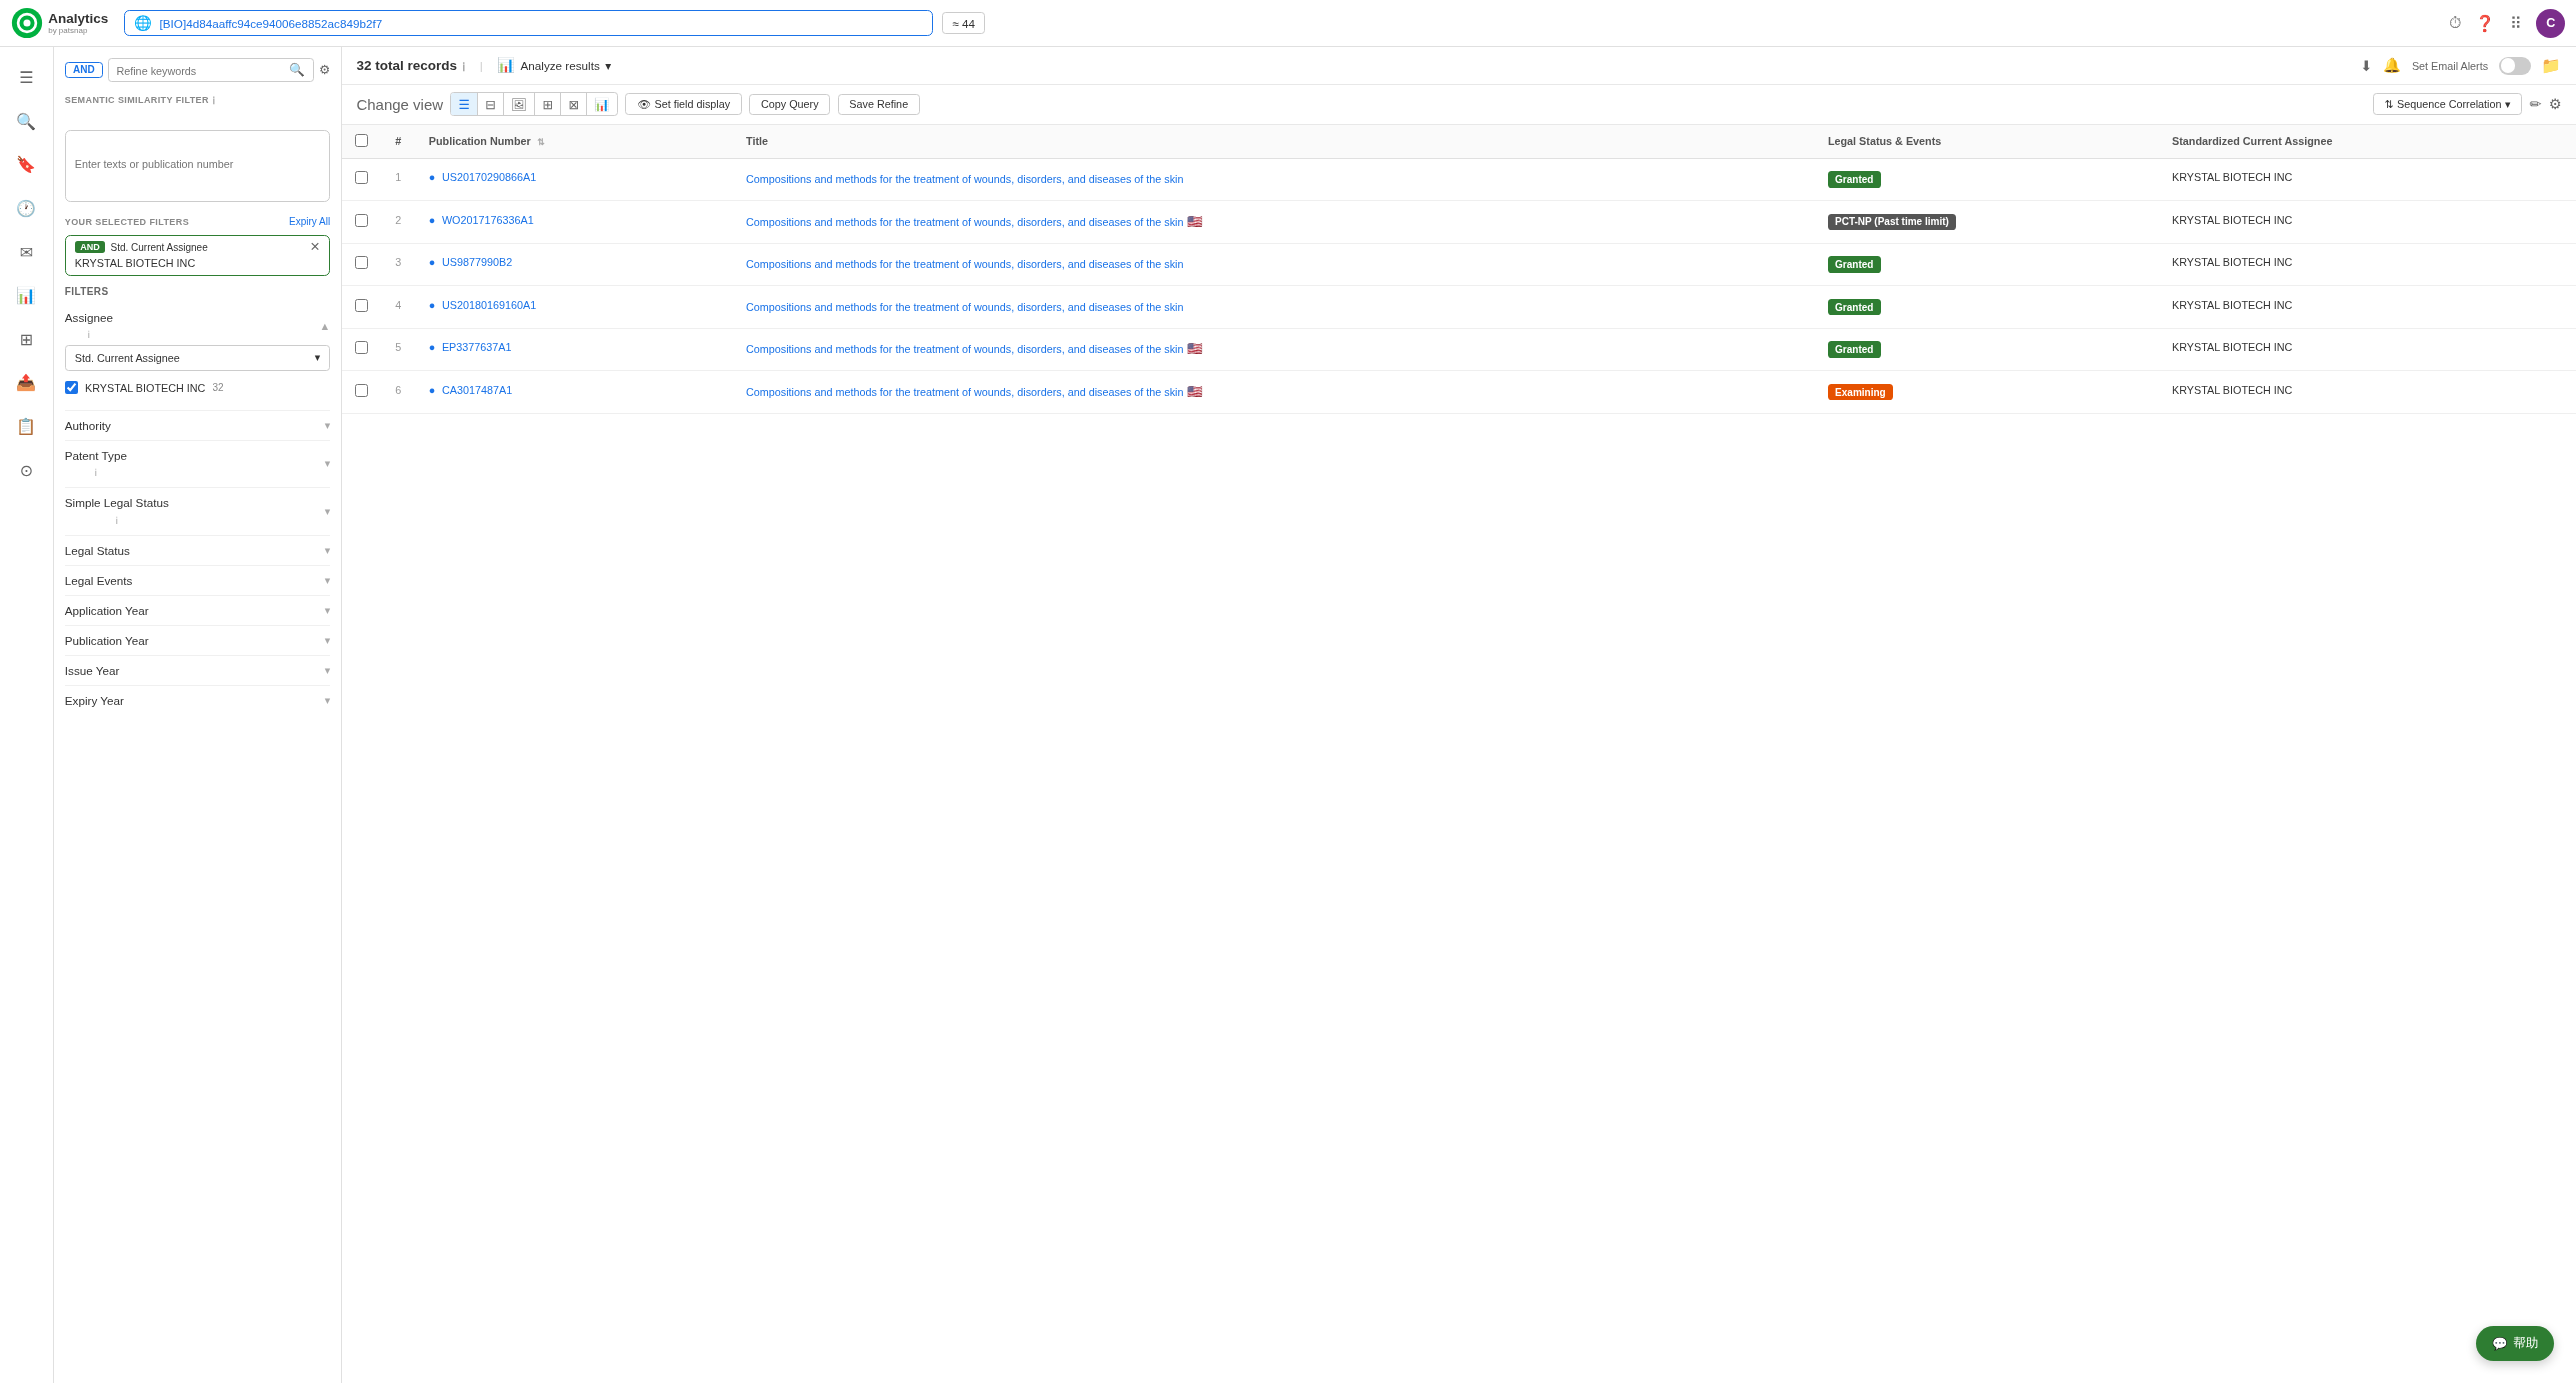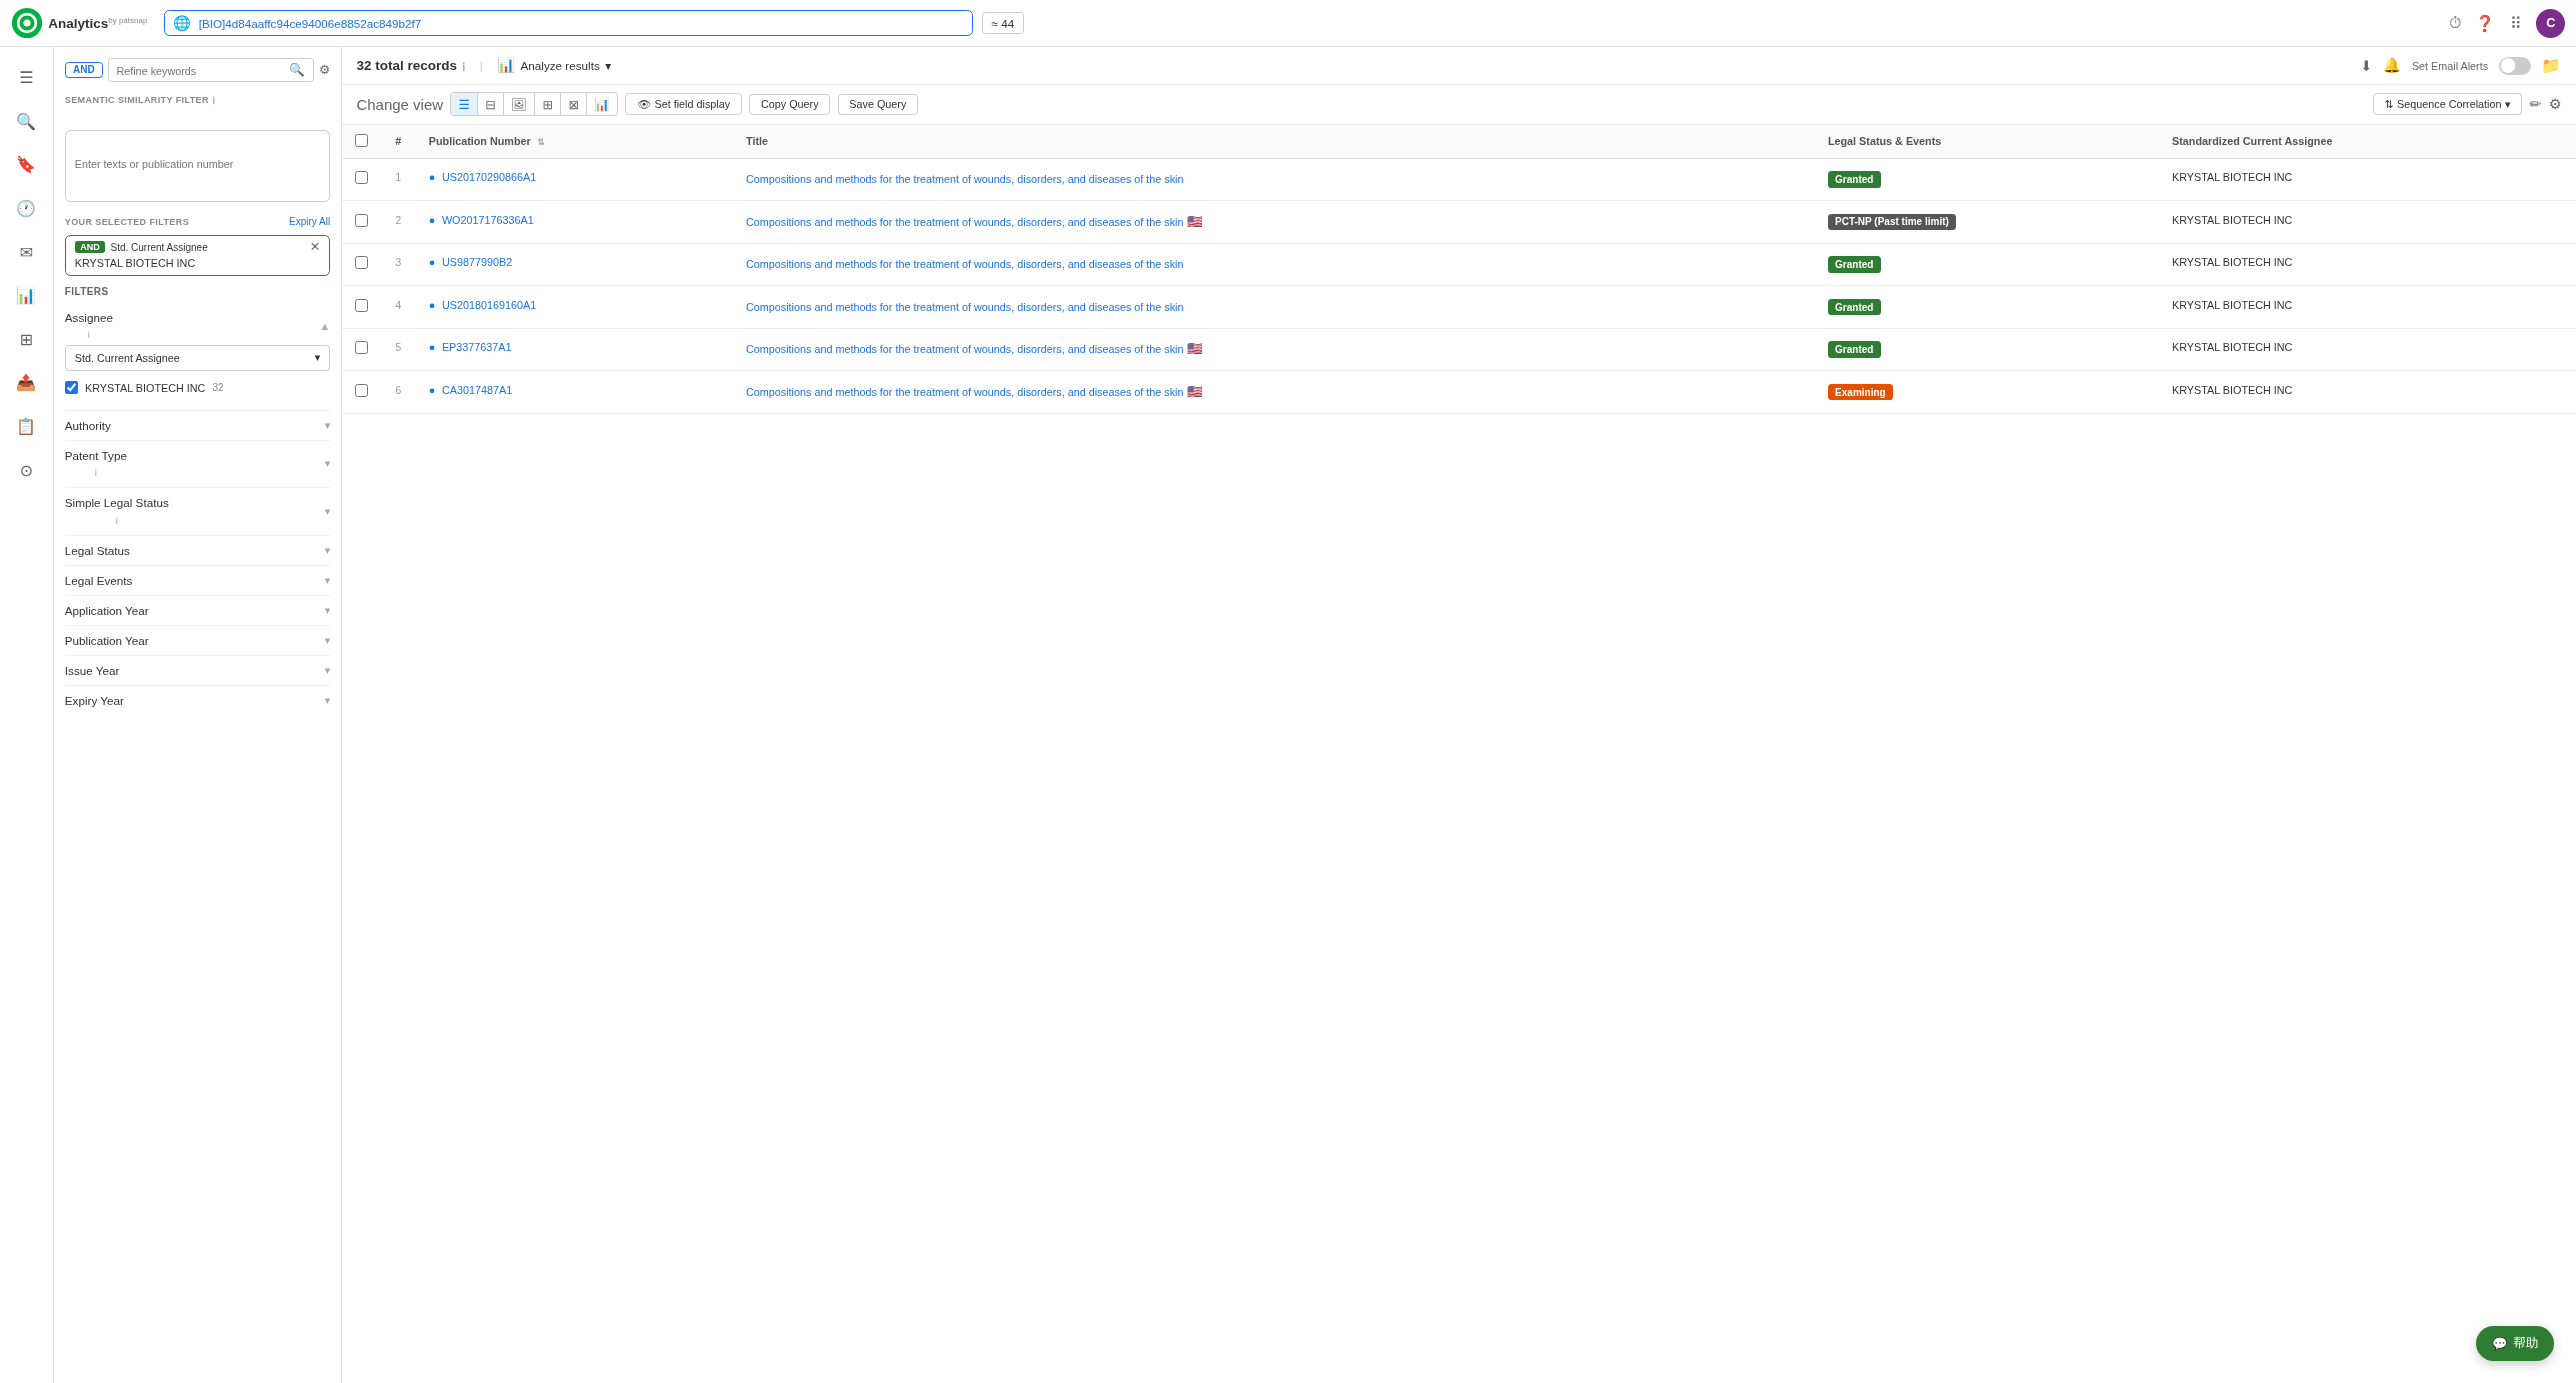--- a/index.html
+++ b/index.html
@@ -19,21 +19,21 @@
     .logo-area {
       display: flex;
       align-items: center;
       gap: 5.4px;
       margin-right: 7.2px;
     }
     .logo-icon {
       width: 32px;
       height: 32px;
     }
-    .logo-text { display: flex; }
+    .logo-text { display: flex; flex-direction: column; }
     .logo-analytics { font-size: 13.5px; font-weight: 700; color: #333; }
     .logo-patsnap { font-size: 8px; color: #888; }
 
     .search-bar {
       display: flex;
       align-items: center;
       border: 1.8px solid #1a73e8;
       border-radius: 5.4px;
       padding: 3.6px 9px;
       flex: 1;
@@ -698,21 +698,21 @@
         <button class="view-btn">⊞</button>
         <button class="view-btn">⊠</button>
         <button class="view-btn">📊</button>
       </div>
 
       <button class="set-field-btn">
         <span>👁</span>
         <span>Set field display</span>
       </button>
       <button class="copy-query-btn">Copy Query</button>
-      <button class="save-query-btn">Save Query</button>
+      <button class="save-query-btn">Save Refine</button>
 
       <div class="toolbar-right">
         <button class="sequence-btn">
           <span>⇅</span>
           <span>Sequence Correlation</span>
           <span>▾</span>
         </button>
         <span class="edit-icon">✏</span>
         <span class="settings-icon">⚙</span>
       </div>

